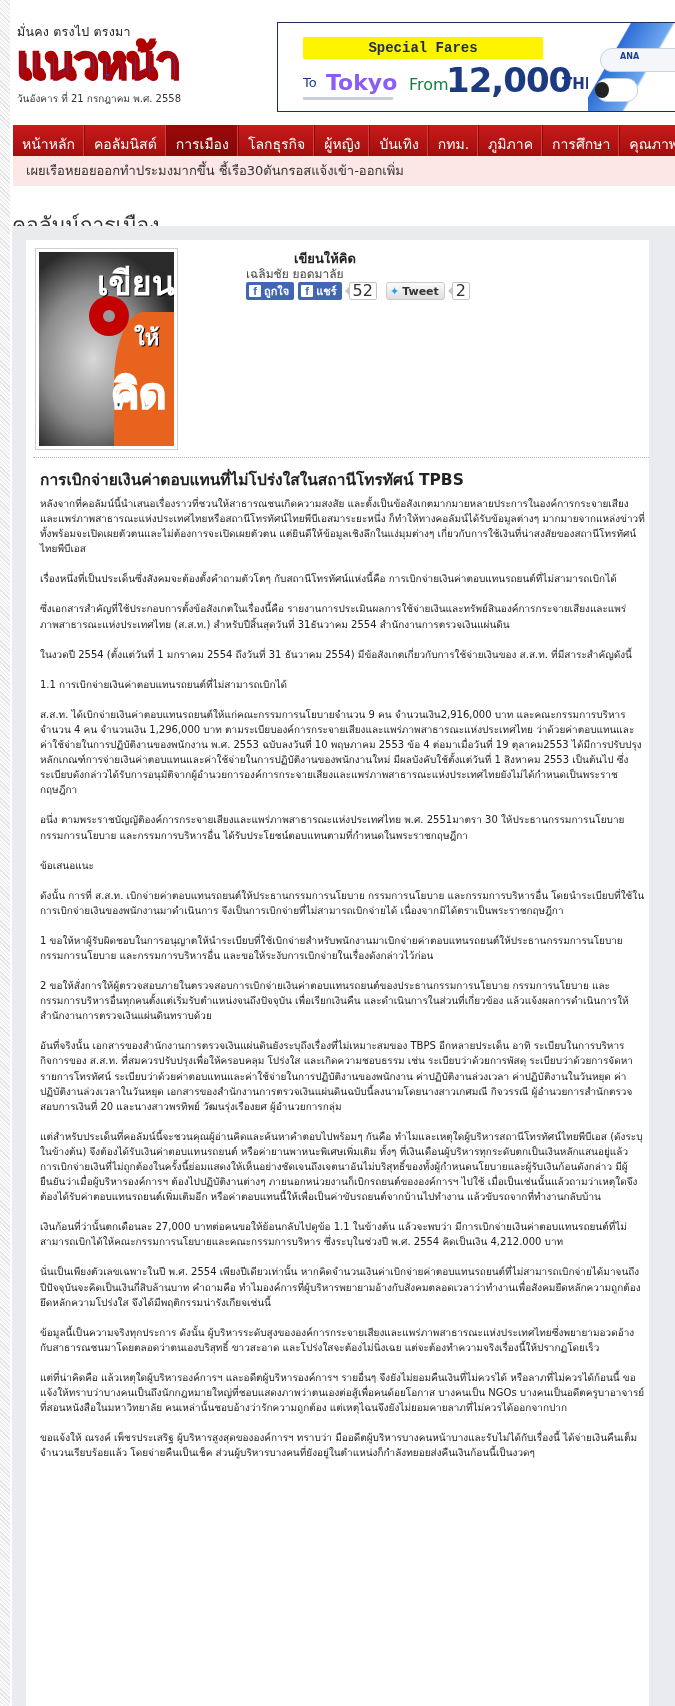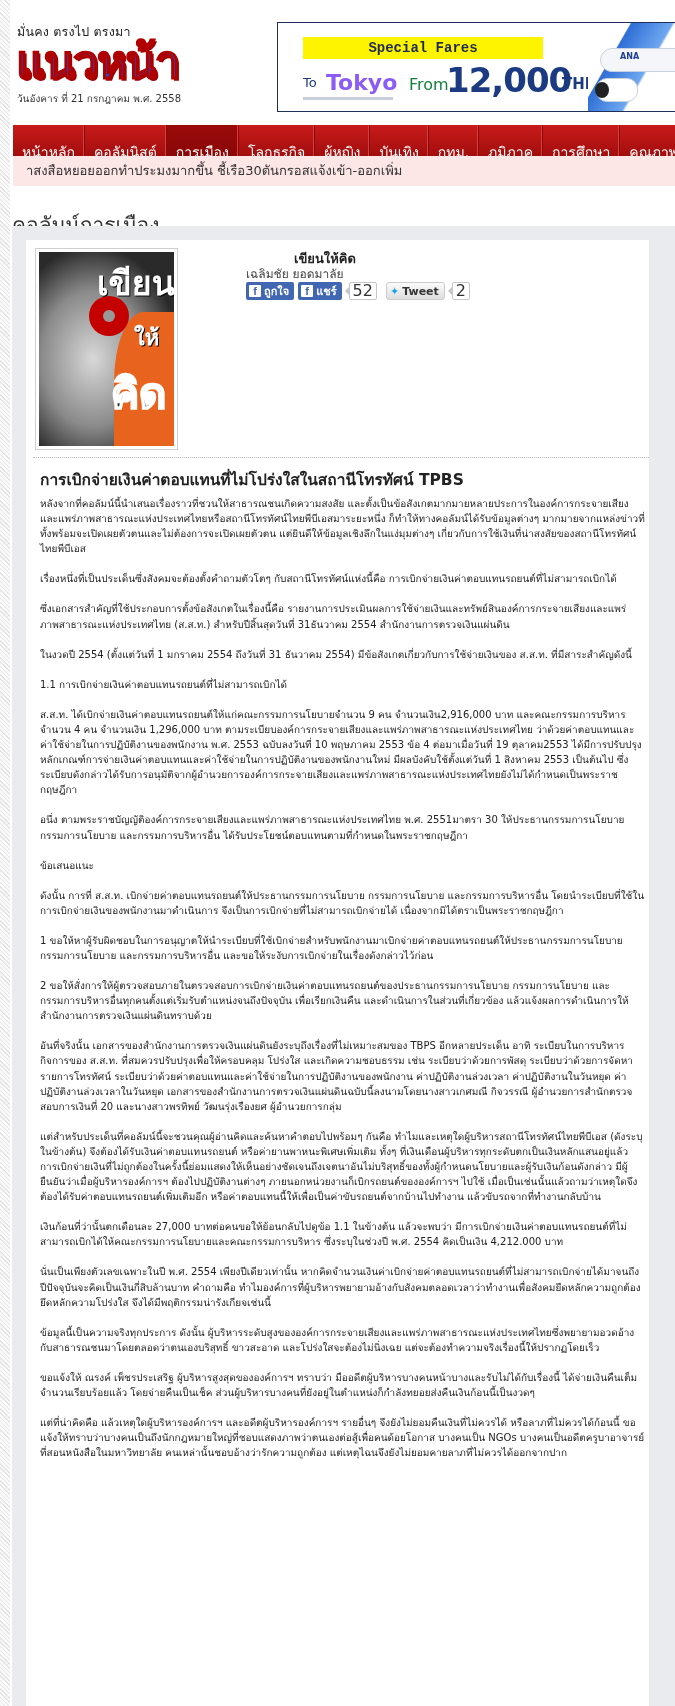--- a/index.html
+++ b/index.html
@@ -49,21 +49,21 @@
   .ad-plane .eng { position:absolute; left:8px; top:55px; width:40px; height:22px; background:#ffffff; border-radius:11px; border:1px solid #c9d2de; }
   .ad-plane .eng::before { content:""; position:absolute; left:-2px; top:3px; width:14px; height:16px; background:#222; border-radius:50%; }
   .ad-plane .brand { position:absolute; left:32px; top:29px; font-size:8px; font-weight:bold; color:#1e3f8f; }
 
   .nav {
     position:absolute; left:13px; top:125px; width:662px; height:31px;
     background:linear-gradient(#c81b1b,#a30d0d);
     display:flex; overflow:hidden; white-space:nowrap;
   }
   .nav-item {
-    height:31px; line-height:31px; padding:12px 9px; font-size:14px; color:#ffffff;
+    height:31px; line-height:31px; padding:4px 9px; font-size:14px; color:#ffffff;
     border-right:1px solid #8a0808; box-shadow: inset -1px 0 0 #d4403f;
   }
   .nav-item.active { background:linear-gradient(#9a0a0a,#7f0505); }
   .ticker {
     position:absolute; left:13px; top:156px; width:662px; height:30px;
     background:#fde6e6; font-size:13px; color:#333; line-height:30px; padding-left:13px; box-sizing:border-box;
   }
   .section-title { position:absolute; left:12px; top:208px; font-size:21px; color:#333; }
 
   .panel {
@@ -152,21 +152,21 @@
   <div class="nav-item">คอลัมนิสต์</div>
   <div class="nav-item active">การเมือง</div>
   <div class="nav-item">โลกธุรกิจ</div>
   <div class="nav-item">ผู้หญิง</div>
   <div class="nav-item">บันเทิง</div>
   <div class="nav-item">กทม.</div>
   <div class="nav-item">ภูมิภาค</div>
   <div class="nav-item">การศึกษา</div>
   <div class="nav-item">คุณภาพชีวิต</div>
 </div>
-<div class="ticker">าสงสือหยอยออกทำประมงมากขึ้น ชี้เรือ30ตันกรอสแจ้งเข้า-ออกเพิ่ม</div>
+<div class="ticker">เผยเรือหยอยออกทำประมงมากขึ้น ชี้เรือ30ตันกรอสแจ้งเข้า-ออกเพิ่ม</div>
 
 <div class="section-title">คอลัมน์การเมือง</div>
 
 <div class="panel"></div>
 <div class="card"></div>
 
 <div class="thumb">
   <div class="thumb-img">
     <div class="orange"></div>
     <div class="gear"></div>
@@ -210,15 +210,15 @@
   <p>อนึ่ง ตามพระราชบัญญัติองค์การกระจายเสียงและแพร่ภาพสาธารณะแห่งประเทศไทย พ.ศ. 2551มาตรา 30 ให้ประธานกรรมการนโยบาย กรรมการนโยบาย และกรรมการบริหารอื่น ได้รับประโยชน์ตอบแทนตามที่กำหนดในพระราชกฤษฎีกา</p>
   <p>ข้อเสนอแนะ</p>
   <p>ดังนั้น การที่ ส.ส.ท. เบิกจ่ายค่าตอบแทนรถยนต์ให้ประธานกรรมการนโยบาย กรรมการนโยบาย และกรรมการบริหารอื่น โดยนำระเบียบที่ใช้ในการเบิกจ่ายเงินของพนักงานมาดำเนินการ จึงเป็นการเบิกจ่ายที่ไม่สามารถเบิกจ่ายได้ เนื่องจากมิได้ตราเป็นพระราชกฤษฎีกา</p>
   <p>1 ขอให้หาผู้รับผิดชอบในการอนุญาตให้นำระเบียบที่ใช้เบิกจ่ายสำหรับพนักงานมาเบิกจ่ายค่าตอบแทนรถยนต์ให้ประธานกรรมการนโยบาย กรรมการนโยบาย และกรรมการบริหารอื่น และขอให้ระงับการเบิกจ่ายในเรื่องดังกล่าวไว้ก่อน</p>
   <p>2 ขอให้สั่งการให้ผู้ตรวจสอบภายในตรวจสอบการเบิกจ่ายเงินค่าตอบแทนรถยนต์ของประธานกรรมการนโยบาย กรรมการนโยบาย และกรรมการบริหารอื่นทุกคนตั้งแต่เริ่มรับตำแหน่งจนถึงปัจจุบัน เพื่อเรียกเงินคืน และดำเนินการในส่วนที่เกี่ยวข้อง แล้วแจ้งผลการดำเนินการให้สำนักงานการตรวจเงินแผ่นดินทราบด้วย</p>
   <p>อันที่จริงนั้น เอกสารของสำนักงานการตรวจเงินแผ่นดินยังระบุถึงเรื่องที่ไม่เหมาะสมของ TBPS อีกหลายประเด็น อาทิ ระเบียบในการบริหารกิจการของ ส.ส.ท. ที่สมควรปรับปรุงเพื่อให้ครอบคลุม โปร่งใส และเกิดความชอบธรรม เช่น ระเบียบว่าด้วยการพัสดุ ระเบียบว่าด้วยการจัดหารายการโทรทัศน์ ระเบียบว่าด้วยค่าตอบแทนและค่าใช้จ่ายในการปฏิบัติงานของพนักงาน ค่าปฏิบัติงานล่วงเวลา ค่าปฏิบัติงานในวันหยุด ค่าปฏิบัติงานล่วงเวลาในวันหยุด เอกสารของสำนักงานการตรวจเงินแผ่นดินฉบับนี้ลงนามโดยนางสาวเกศมณี กิจวรรณี ผู้อำนวยการสำนักตรวจสอบการเงินที่ 20 และนางสาวพรทิพย์ วัฒนรุ่งเรืองยศ ผู้อำนวยการกลุ่ม</p>
   <p>แต่สำหรับประเด็นที่คอลัมน์นี้จะชวนคุณผู้อ่านคิดและค้นหาคำตอบไปพร้อมๆ กันคือ ทำไมและเหตุใดผู้บริหารสถานีโทรทัศน์ไทยพีบีเอส (ดังระบุในข้างต้น) จึงต้องได้รับเงินค่าตอบแทนรถยนต์ หรือค่ายานพาหนะพิเศษเพิ่มเติม ทั้งๆ ที่เงินเดือนผู้บริหารทุกระดับตกเป็นเงินหลักแสนอยู่แล้ว การเบิกจ่ายเงินที่ไม่ถูกต้องในครั้งนี้ย่อมแสดงให้เห็นอย่างชัดเจนถึงเจตนาอันไม่บริสุทธิ์ของทั้งผู้กำหนดนโยบายและผู้รับเงินก้อนดังกล่าว มีผู้ยืนยันว่าเมื่อผู้บริหารองค์การฯ ต้องไปปฏิบัติงานต่างๆ ภายนอกหน่วยงานก็เบิกรถยนต์ขององค์การฯ ไปใช้ เมื่อเป็นเช่นนั้นแล้วถามว่าเหตุใดจึงต้องได้รับค่าตอบแทนรถยนต์เพิ่มเติมอีก หรือค่าตอบแทนนี้ให้เพื่อเป็นค่าขับรถยนต์จากบ้านไปทำงาน แล้วขับรถจากที่ทำงานกลับบ้าน</p>
   <p>เงินก้อนที่ว่านั้นตกเดือนละ 27,000 บาทต่อคนขอให้ย้อนกลับไปดูข้อ 1.1 ในข้างต้น แล้วจะพบว่า มีการเบิกจ่ายเงินค่าตอบแทนรถยนต์ที่ไม่สามารถเบิกได้ให้คณะกรรมการนโยบายและคณะกรรมการบริหาร ซึ่งระบุในช่วงปี พ.ศ. 2554 คิดเป็นเงิน 4,212.000 บาท</p>
   <p>นั่นเป็นเพียงตัวเลขเฉพาะในปี พ.ศ. 2554 เพียงปีเดียวเท่านั้น หากคิดจำนวนเงินค่าเบิกจ่ายค่าตอบแทนรถยนต์ที่ไม่สามารถเบิกจ่ายได้มาจนถึงปีปัจจุบันจะคิดเป็นเงินกี่สิบล้านบาท คำถามคือ ทำไมองค์การที่ผู้บริหารพยายามอ้างกับสังคมตลอดเวลาว่าทำงานเพื่อสังคมยึดหลักความถูกต้อง ยึดหลักความโปร่งใส จึงได้มีพฤติกรรมน่ารังเกียจเช่นนี้</p>
   <p>ข้อมูลนี้เป็นความจริงทุกประการ ดังนั้น ผู้บริหารระดับสูงขององค์การกระจายเสียงและแพร่ภาพสาธารณะแห่งประเทศไทยซึ่งพยายามอวดอ้างกับสาธารณชนมาโดยตลอดว่าตนเองบริสุทธิ์ ขาวสะอาด และโปร่งใสจะต้องไม่นิ่งเฉย แต่จะต้องทำความจริงเรื่องนี้ให้ปรากฏโดยเร็ว</p>
+  <p>แต่ที่น่าคิดคือ แล้วเหตุใดผู้บริหารองค์การฯ และอดีตผู้บริหารองค์การฯ รายอื่นๆ จึงยังไม่ยอมคืนเงินที่ไม่ควรได้ หรือลาภที่ไม่ควรได้ก้อนนี้ ขอแจ้งให้ทราบว่าบางคนเป็นถึงนักกฎหมายใหญ่ที่ชอบแสดงภาพว่าตนเองต่อสู้เพื่อคนด้อยโอกาส บางคนเป็น NGOs บางคนเป็นอดีตครูบาอาจารย์ที่สอนหนังสือในมหาวิทยาลัย คนเหล่านั้นชอบอ้างว่ารักความถูกต้อง แต่เหตุไฉนจึงยังไม่ยอมคายลาภที่ไม่ควรได้ออกจากปาก</p>
   <p>ขอแจ้งให้ ณรงค์ เพ็ชรประเสริฐ ผู้บริหารสูงสุดขององค์การฯ ทราบว่า มืออดีตผู้บริหารบางคนหน้าบางและรับไม่ได้กับเรื่องนี้ ได้จ่ายเงินคืนเต็มจำนวนเรียบร้อยแล้ว โดยจ่ายคืนเป็นเช็ค ส่วนผู้บริหารบางคนที่ยังอยู่ในตำแหน่งก็กำลังทยอยส่งคืนเงินก้อนนี้เป็นงวดๆ</p>
-  <p>แต่ที่น่าคิดคือ แล้วเหตุใดผู้บริหารองค์การฯ และอดีตผู้บริหารองค์การฯ รายอื่นๆ จึงยังไม่ยอมคืนเงินที่ไม่ควรได้ หรือลาภที่ไม่ควรได้ก้อนนี้ ขอแจ้งให้ทราบว่าบางคนเป็นถึงนักกฎหมายใหญ่ที่ชอบแสดงภาพว่าตนเองต่อสู้เพื่อคนด้อยโอกาส บางคนเป็น NGOs บางคนเป็นอดีตครูบาอาจารย์ที่สอนหนังสือในมหาวิทยาลัย คนเหล่านั้นชอบอ้างว่ารักความถูกต้อง แต่เหตุไฉนจึงยังไม่ยอมคายลาภที่ไม่ควรได้ออกจากปาก</p>
 </div>
 
 </body></html>

